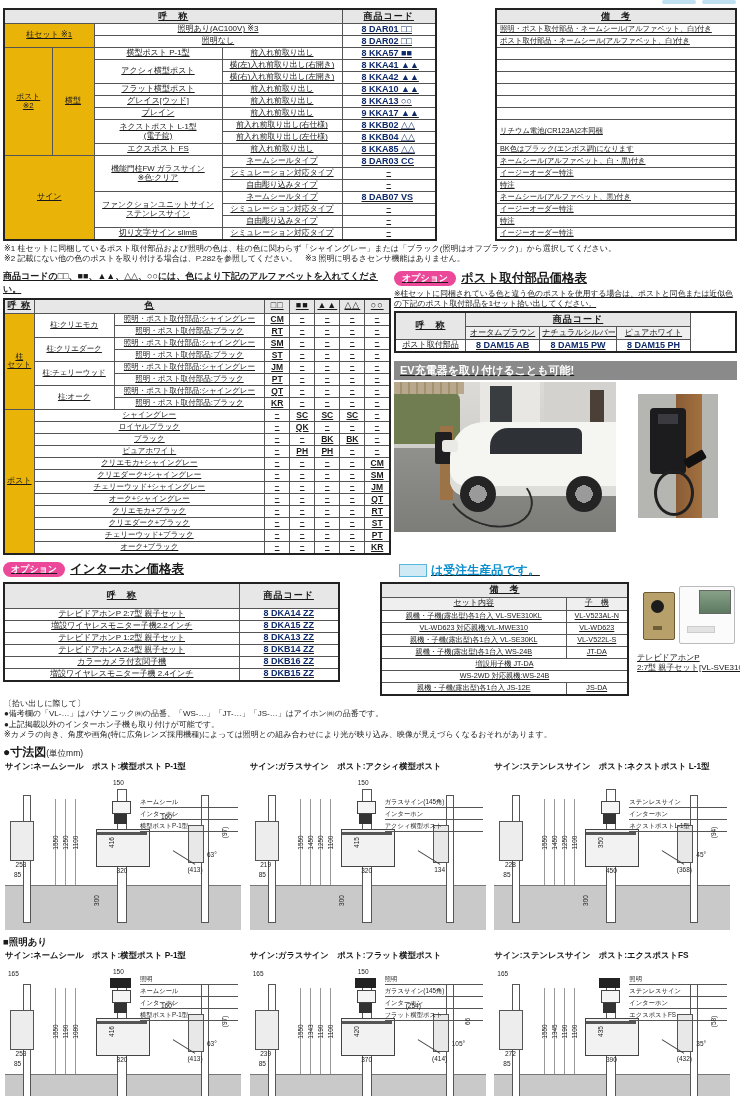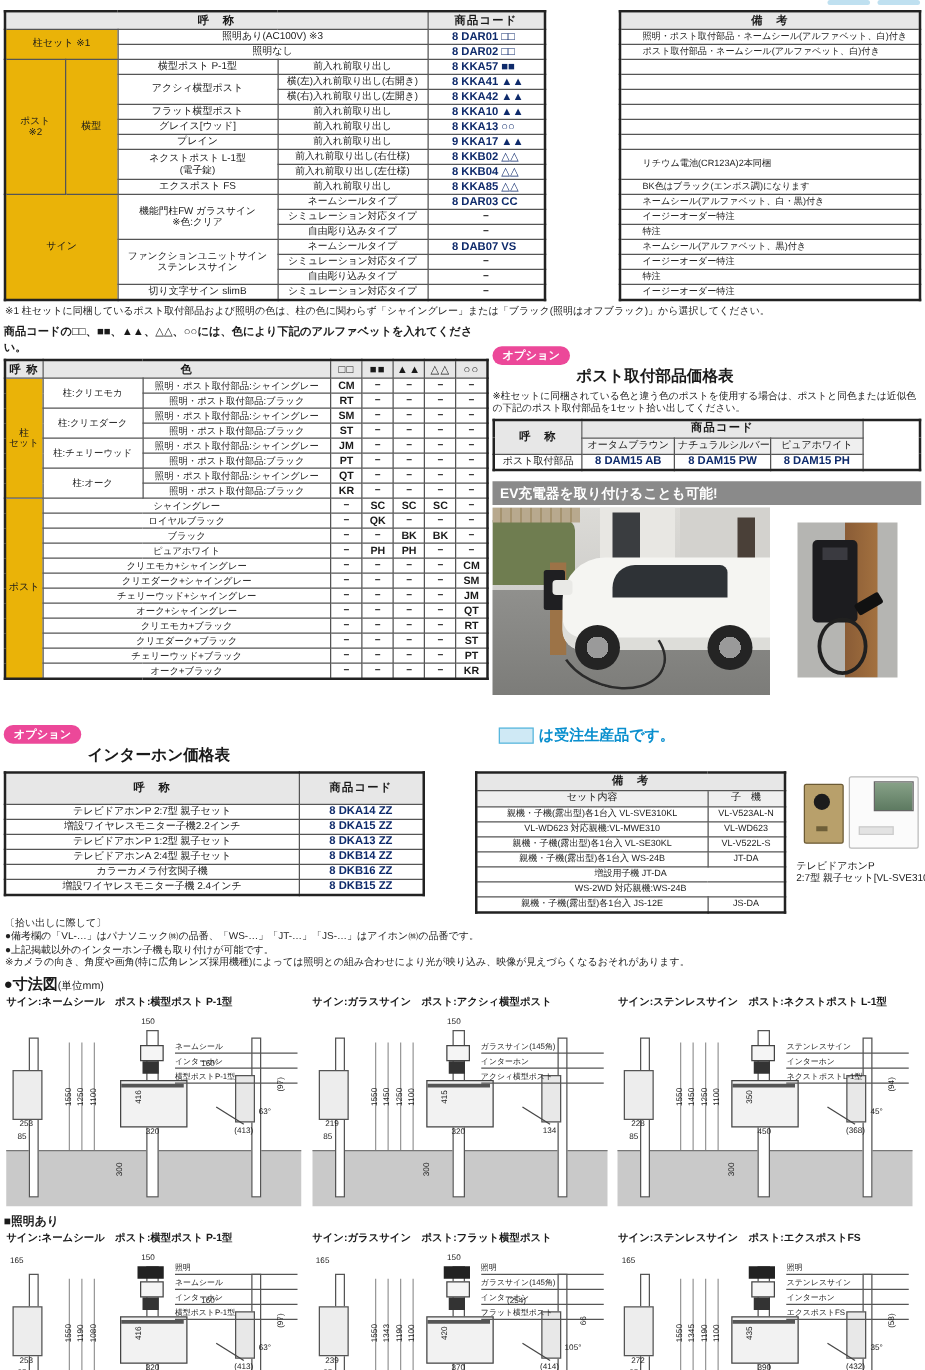--- a/index.html
+++ b/index.html
@@ -1,53 +1,53 @@
 <!DOCTYPE html>
 <html><head>
 <meta charset="utf-8">
 <style>
   html,body{margin:0;padding:0;background:#fff;}
   body{width:740px;height:1096px;overflow:hidden;font-family:"Liberation Sans","DejaVu Sans",sans-serif;color:#1a1a1a;position:relative;}
   .page{padding:2px 3px 0 3px;position:relative;}
-  .row{display:flex;}
+  .row{display:flex;text-decoration:underline;}
   
   .corner-tabs{position:absolute;top:0;right:4px;display:flex;gap:6px;}
   .corner-tabs span{display:block;width:34px;height:4px;background:#bfe0f0;border-radius:2px;}
   
   table.spec{border-collapse:collapse;table-layout:fixed;border:2px solid #222;}
   table.spec td{border:1px solid #555;font-size:8px;text-align:center;padding:0 2px;height:11px;line-height:1.1;overflow:hidden;white-space:nowrap;}
   table.spec td.h{background:#e7e7e7;font-weight:bold;font-size:9px;letter-spacing:1px;height:13px;}
   table.spec td.h2{background:#efefef;font-size:8px;height:12px;}
   table.spec td.tall{height:24px;}
   table.spec td.g{background:#eab308;}
   table.spec td.code{font-weight:bold;color:#0e2a6b;font-size:9px;text-align:left;padding-left:19px;}
   table.spec td.c{text-align:center;padding-left:2px;}
   table.spec td.cd{font-weight:bold;font-size:8.5px;}
   table.spec td.dash{font-weight:bold;}
   table.spec td.dt{font-size:7.8px;}
   table.spec td.cl{font-size:7.5px;}
-  table.spec td.rm{font-size:7.3px;text-align:left;padding-left:17px;}
+  table.spec td.rm{font-size:7.3px;text-align:left;padding-left:3px;}
   table.spec td.sm{font-size:7.2px;}
   table.spec td.dbl{height:23px;}
   table.spec td.wrap{white-space:normal;line-height:1.05;font-size:7.8px;}
   table.spec td.blankc{background:#fff;}
   .main-tables{justify-content:space-between;margin-top:6px;}
   .main-left{width:432px;}
   .main-right{width:240px;}
   
   .notes{font-size:8px;line-height:1.3;margin:3px 0 0 1px;color:#222;}
   
   .mid{margin-top:5px;justify-content:space-between;align-items:flex-start;}
   .mid-left{width:388px;}
   .color-note{font-size:9px;font-weight:bold;margin-bottom:2px;}
   .color-table{width:388px;}
   .mid-right{width:343px;}
   .opt-line{display:flex;align-items:center;gap:5px;margin-bottom:2px;}
   .opt-badge{background:#ec4899;color:#fff;border-radius:8px;font-size:9px;font-weight:bold;padding:1px 8px;}
-  .opt-title{font-size:12.5px;font-weight:bold;margin-top:34px;}
+  .opt-title{font-size:12.5px;font-weight:bold;}
   .opt-note{font-size:7.8px;line-height:1.25;margin-bottom:3px;}
   .opt-table{width:343px;}
   .ev-banner{margin-top:8px;background:#8a8a8a;color:#fff;font-weight:bold;font-size:11px;padding:2px 6px;}
   .ev-photos{display:flex;margin-top:2px;gap:22px;align-items:flex-start;}
   .ev-photo{position:relative;width:222px;height:150px;background:linear-gradient(#dcdbd7 0%,#cfcecb 44%,#90908d 44%,#7c7c79 100%);overflow:hidden;}
   .ev-photo i,.ev-photo2 i,.ic-photo i{position:absolute;display:block;}
   .bldg{left:86px;top:0;width:60px;height:64px;background:#e8e7e3;}
   .bldg-dark{left:96px;top:4px;width:22px;height:46px;background:#3a3d40;}
   .bldg2{left:150px;top:0;width:72px;height:58px;background:#d3d2ce;}
   .bldg2-door{left:196px;top:8px;width:14px;height:40px;background:#4a4038;}
@@ -295,20 +295,21 @@
           </tr>
           <tr>
             <td class="rm">イージーオーダー特注</td>
           </tr>
         </tbody>
     </table>
   </div>
 
   <div class="notes">
     <div>※1 柱セットに同梱しているポスト取付部品および照明の色は、柱の色に関わらず「シャイングレー」または「ブラック(照明はオフブラック)」から選択してください。</div>
+    <div>※2 記載にない他の色のポストを取り付ける場合は、P.282を参照してください。　※3 照明に明るさセンサ機能はありません。</div>
   </div>
 
   <div class="row mid">
     <div class="mid-left">
       <div class="color-note">商品コードの□□、■■、▲▲、△△、○○には、色により下記のアルファベットを入れてください。</div>
       <table class="spec color-table">
         <colgroup>
             <col style="width:30px">
             <col style="width:80px">
             <col style="width:150px">

